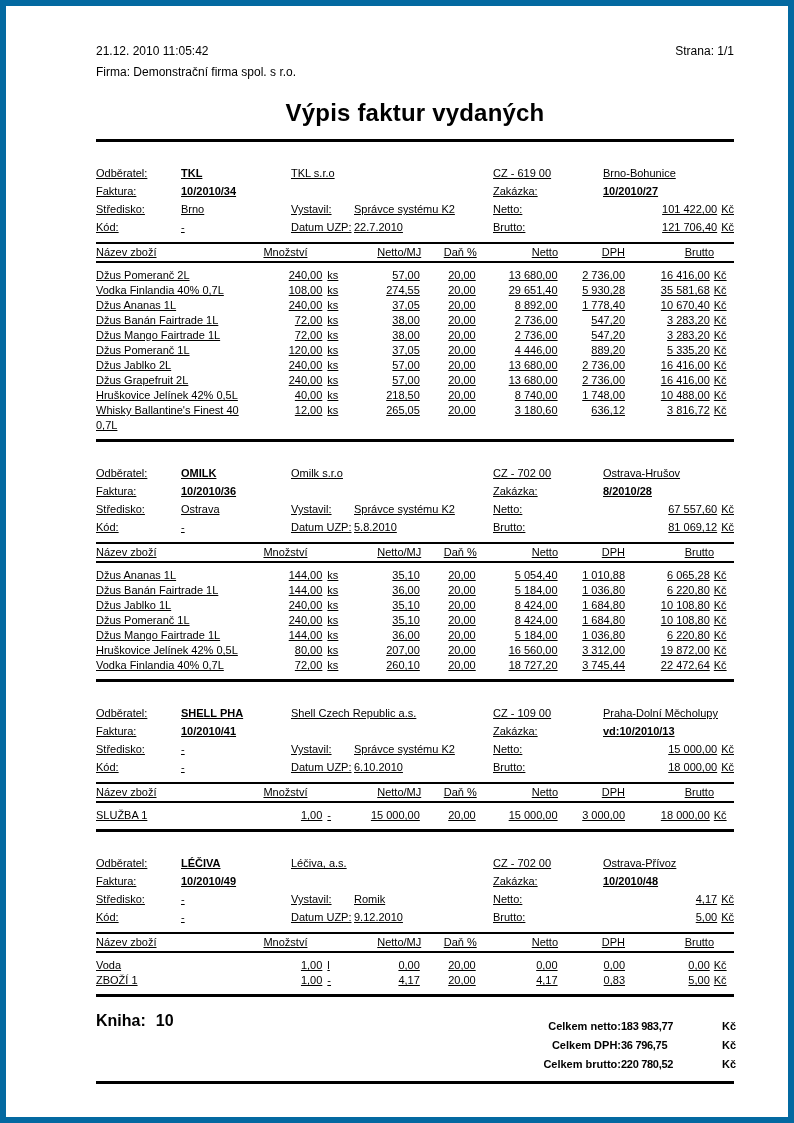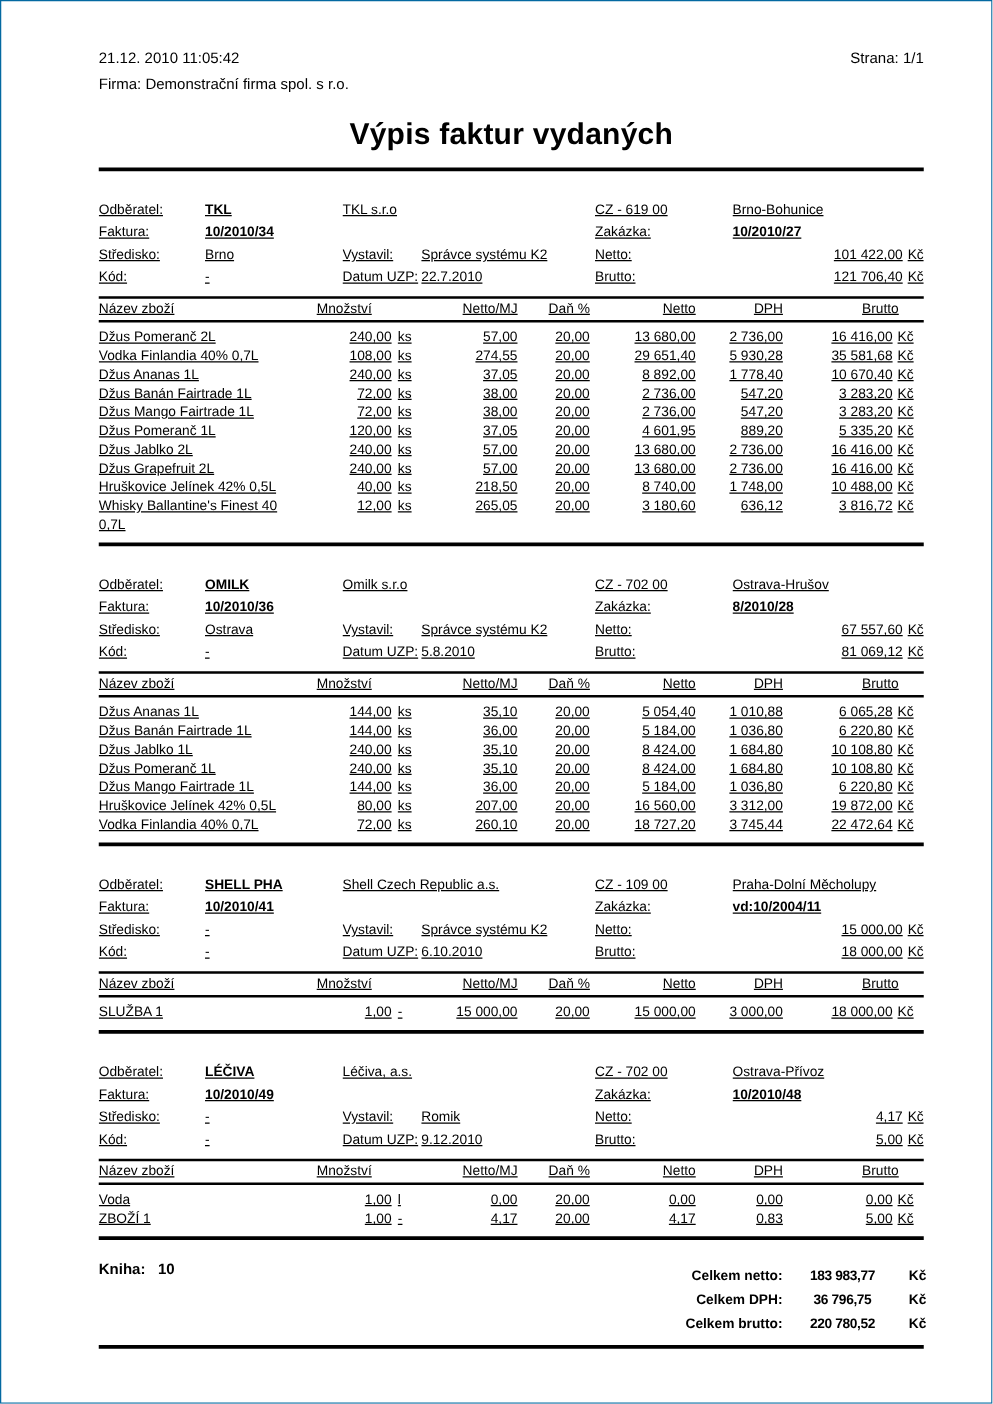--- a/index.html
+++ b/index.html
@@ -1,20 +1,20 @@
 <!DOCTYPE html>
 <html><head>
 <meta charset="utf-8">
 <style>
   * { margin:0; padding:0; box-sizing:border-box; }
   html,body { background:#e8e8e8; }
   body { font-family:"Liberation Sans", sans-serif; color:#000; }
   .page {
     width:794px; height:1123px; background:#fff;
-    border:1px solid #0369a1; position:relative; overflow:hidden;
+    border:6px solid #0369a1; position:relative; overflow:hidden;padding-left:12px;
   }
   .content { padding:38px 54px 0 78px; }
 
   
   .topbar { display:flex; justify-content:space-between; font-size:12px; line-height:14px; }
   .firma { font-size:12px; line-height:14px; margin-top:7px; }
   .title { text-align:center; font-size:24px; font-weight:bold; margin-top:20px; line-height:28px; letter-spacing:0.2px; }
   .rule { background:#000; height:2px; }
   .rule.thick { height:3px; }
   .title-rule { margin-top:12px; }
@@ -50,25 +50,25 @@
   .c-tax  { width:58px; text-align:right; }
   .c-net  { width:85px; text-align:right; }
   .c-dph  { width:70px; text-align:right; }
   .c-bru  { width:88px; text-align:right; }
   .c-cur  { width:25px; padding-left:4px; }
   .h-qty  { width:86px; text-align:right; padding-right:45px; }
   .h-bru  { width:113px; text-align:right; padding-right:20px; }
 
   
   .footer { display:flex; justify-content:space-between; margin-top:16px; align-items:flex-start; }
-  .kniha { font-size:12px; font-weight:bold; line-height:15px;text-align:center; }
+  .kniha { font-size:16px; font-weight:bold; line-height:15px;text-align:center; }
   .kniha .kval { margin-left:10px; }
   .totals { width:360px; display:grid; grid-template-columns:1fr 96px 17px; font-weight:bold; line-height:19px; margin-top:4px; }
   .t-label { text-align:right; font-size:11px; }
-  .t-val { text-align:center; font-size:11px; letter-spacing:-0.3px; }
+  .t-val { text-align:left; font-size:11px; letter-spacing:-0.3px; }
   .t-cur { padding-left:5px; font-size:11px; }
   .final-rule { margin-top:7px; }
 </style>
 </head>
 <body>
 
 <div class="page">
   <div class="content">
     <div class="topbar">
       <span>21.12. 2010  11:05:42</span>
@@ -201,21 +201,21 @@
 
   <div class="item row">
     <span class="c-name">
                 <span class="name-line">Džus Pomeranč 1L</span>
                 <span class="name-line"></span>
               </span>
     <span class="c-qty">120,00</span>
     <span class="c-unit">ks</span>
     <span class="c-nmj">37,05</span>
     <span class="c-tax">20,00</span>
-    <span class="c-net">4 601,95</span>
+    <span class="c-net">4 446,00</span>
     <span class="c-dph">889,20</span>
     <span class="c-bru">5 335,20</span>
     <span class="c-cur">Kč</span>
   </div>
 
   <div class="item row">
     <span class="c-name">
                 <span class="name-line">Džus Jablko 2L</span>
                 <span class="name-line"></span>
               </span>
@@ -437,21 +437,21 @@
       <span class="span2">Shell Czech Republic a.s.</span>
       <span class="gapcol"></span>
       <span>CZ - 109 00</span>
       <span>Praha-Dolní Měcholupy</span>
 
       <span>Faktura:</span>
       <span class="b">10/2010/41</span>
       <span class="span2"></span>
       <span class="gapcol"></span>
       <span>Zakázka:</span>
-      <span class="b">vd:10/2004/11</span>
+      <span class="b">vd:10/2010/13</span>
 
       <span>Středisko:</span>
       <span>-</span>
       <span>Vystavil:</span>
       <span>Správce systému K2</span>
       <span class="gapcol"></span>
       <span>Netto:</span>
       <span class="amt-cell"><span>15 000,00</span><span class="cur">Kč</span></span>
 
       <span>Kód:</span>

